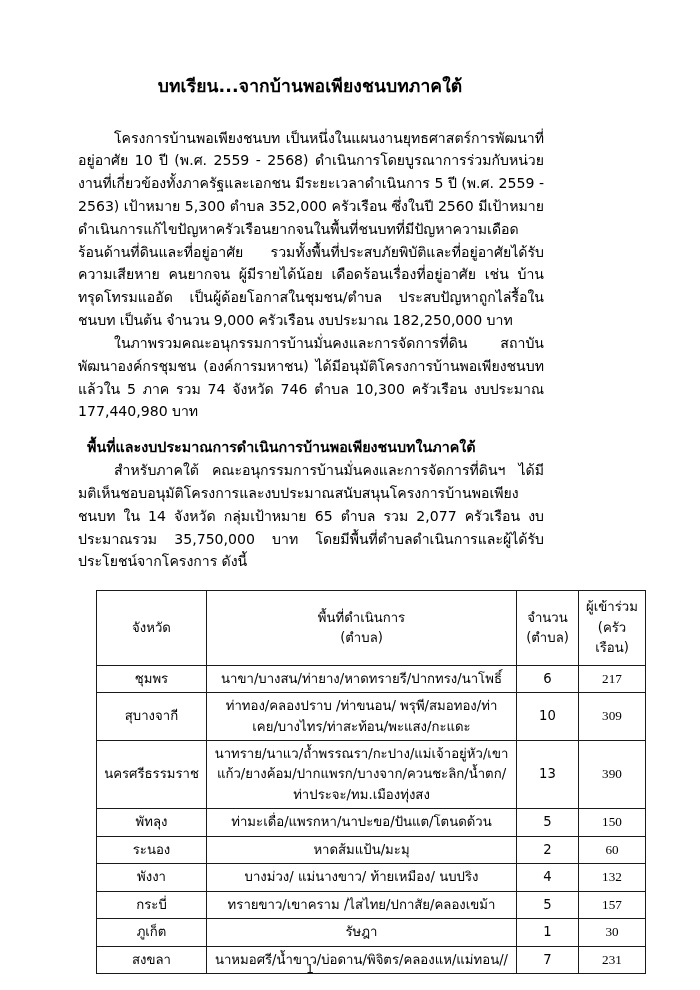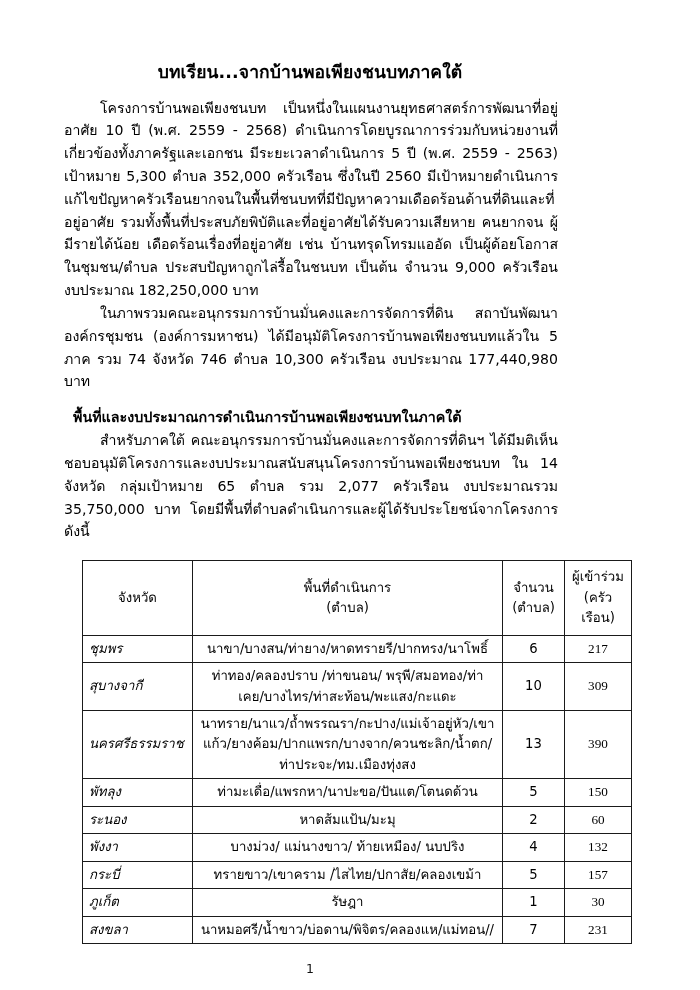--- a/index.html
+++ b/index.html
@@ -14,21 +14,21 @@
     font-family: "DejaVu Sans", "Liberation Sans", sans-serif;
     color: #000000;
     position: relative;
     overflow: hidden;
   }
   .page {
     position: relative;
     width: 620px;
     height: 990px;
     box-sizing: border-box;
-    padding: 2px;
+    padding: 16px;
   }
   .doc-title {
     text-align: center;
     font-size: 17.5px;
     font-weight: bold;
     letter-spacing: 0.1px;
     margin: 0;
     padding: 58px 0 0 0;
     line-height: 1.4;
   }
@@ -37,21 +37,21 @@
   }
   p.para {
     margin: 0;
     font-size: 14.1px;
     line-height: 1.62;
     text-align: justify;
     text-justify: inter-word;
     text-indent: 36px;
     word-spacing: -0.2px;
   }
-  p.para.first { margin-top: 12px; }
+  p.para.first { margin-top: 28px; }
   p.para.second { margin-top: 0px; }
   .section-heading {
     margin: 13px 0 0 9px;
     font-size: 14.3px;
     font-weight: bold;
     line-height: 1.6;
     text-align: left;
   }
   .table-wrap {
     margin: 17px 0 0 0;
@@ -73,21 +73,21 @@
   table.data-table thead th {
     text-align: center;
     font-weight: normal;
     padding-top: 6px;
     padding-bottom: 6px;
   }
   .col-prov   { width: 110px; }
   .col-area   { width: 310px; }
   .col-count  { width: 62px; }
   .col-people { width: 67px; }
-  td.prov  { text-align: left; padding-left: 7px; font-style: italic; }
+  td.prov  { text-align: center; padding-left: 7px; }
   td.area  { text-align: center; padding-left: 8px; }
   td.count { text-align: center; }
   td.people{ text-align: center; font-family: Liberation Serif, serif; }
   .hdr-line2 { display: block; }
   .page-number {
     position: absolute;
     left: 0;
     right: 0;
     bottom: 14px;
     text-align: center;

